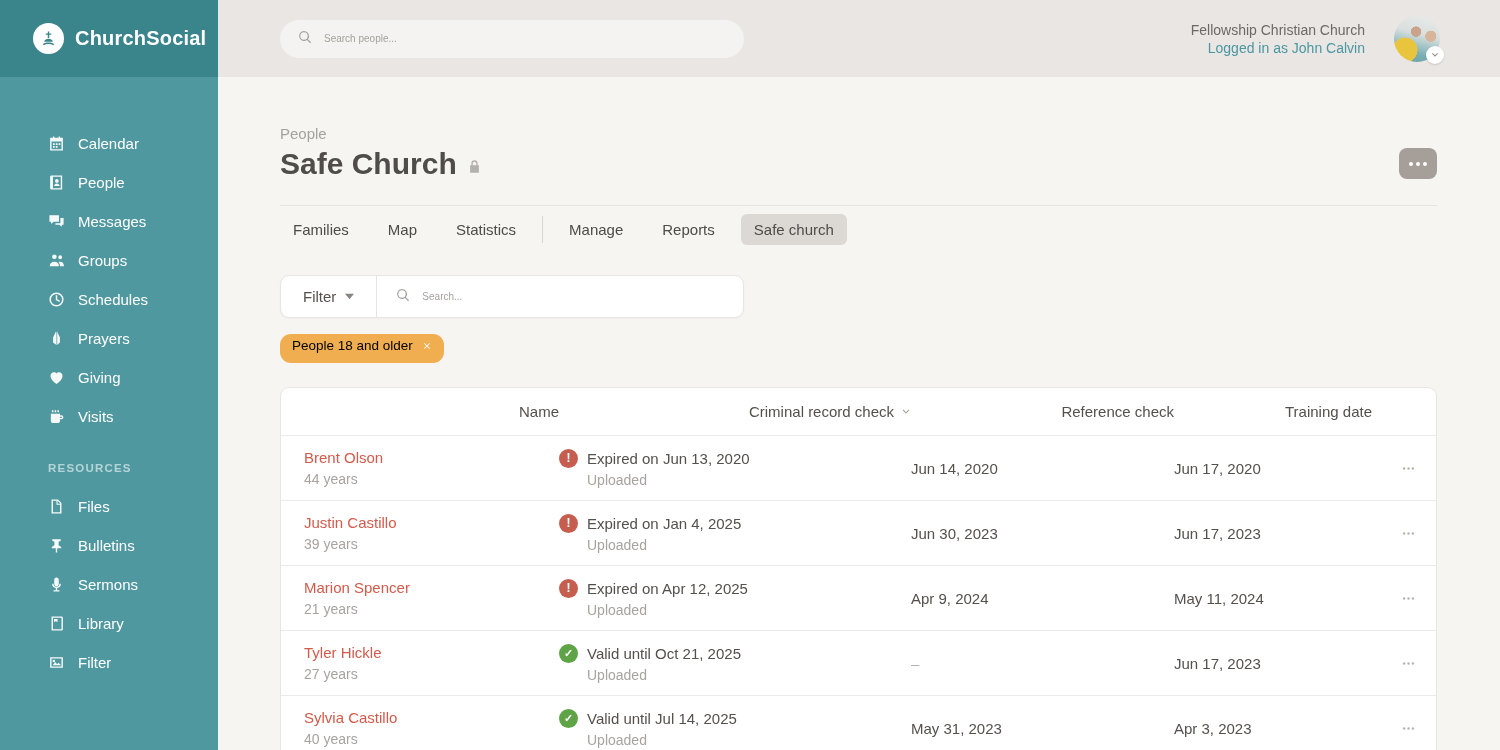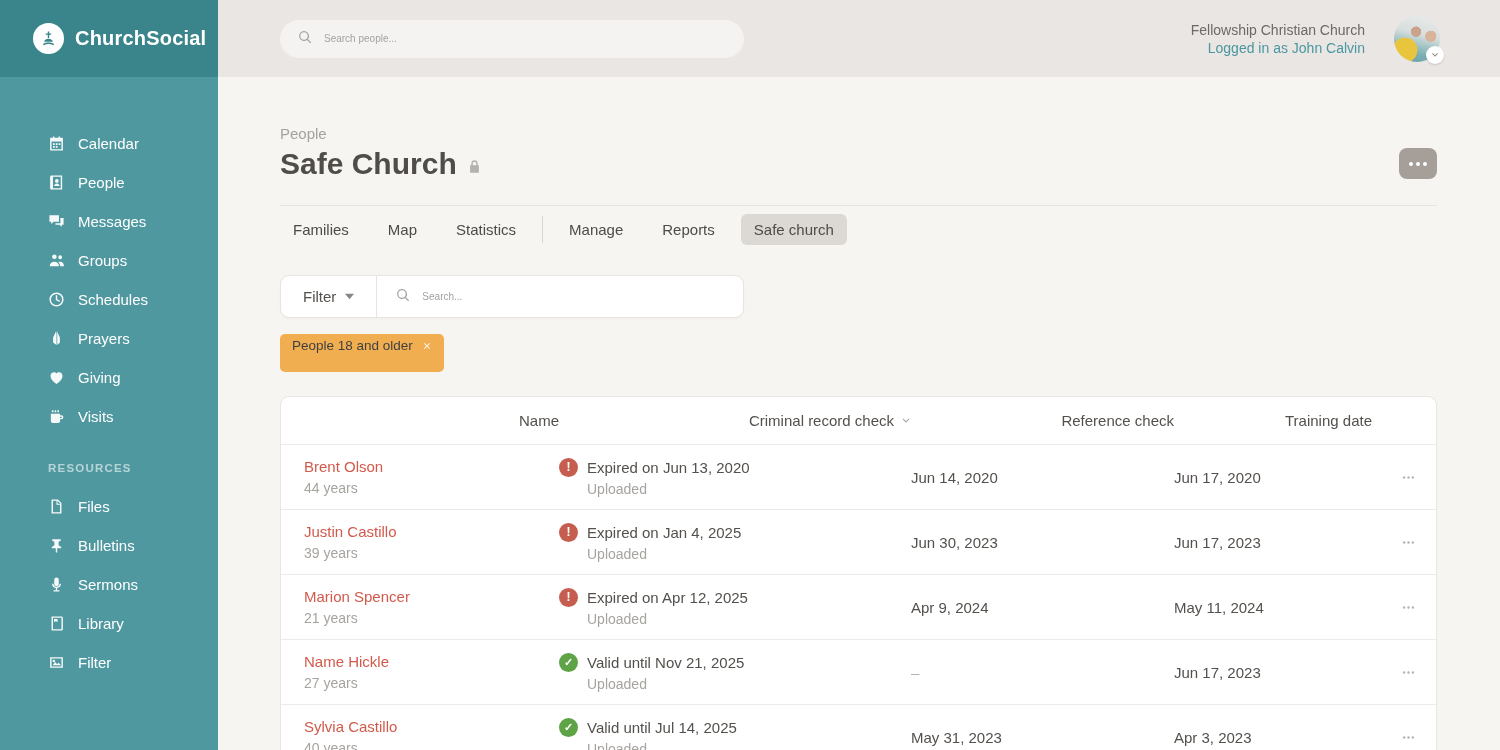--- a/index.html
+++ b/index.html
@@ -62,21 +62,21 @@
   .tab{border:none; background:transparent; font-family:inherit; font-size:15px; color:#4f4b47; padding:7px 13px; border-radius:6px; cursor:pointer; white-space:nowrap;}
   .tab.active{background:#dcd8d4;}
   .tab-divider{width:1px; height:27px; background:#d9d6d2;}
 
   .filter-bar{margin-top:30px; width:464px; height:43px; background:#fff; border:1px solid #e7e4e1; border-radius:9px; display:flex; align-items:stretch; box-shadow:0 1px 2px rgba(0,0,0,.03);}
   .filter-btn{display:flex; align-items:center; gap:9px; padding:0 22px; border:none; background:transparent; border-right:1px solid #e7e4e1; font-family:inherit; font-size:15px; color:var(--text-dark); cursor:pointer; border-radius:9px 0 0 9px;}
   .filter-btn svg{width:9px; height:9px; fill:#8a8681;}
   .filter-search{flex:1; display:flex; align-items:center; gap:11px; padding:0 18px;}
 
   .chips{margin-top:16px; display:flex; gap:8px;}
-  .chip{display:inline-flex; align-items:center; gap:9px; background:var(--chip-orange); color:#404040; font-size:13.5px; padding:4px 12px 19px; border-radius:5px;}
+  .chip{display:inline-flex; align-items:center; gap:9px; background:var(--chip-orange); color:#000000; font-size:13.5px; padding:4px 12px 10px; border-radius:11px;}
   .chip .icon{cursor:pointer; display:grid; place-items:center;}
   .chip .icon svg{width:10px; height:10px; fill:#fff;}
 
   
   .table-card{margin-top:24px; background:#fff; border:1px solid #e8e5e2; border-bottom:none; border-radius:9px 9px 0 0; min-height:380px;}
   .tgrid{display:grid; grid-template-columns:255px 352px 263px 1fr 48px; padding:0 16px 0 23px; align-items:center;}
   .thead{height:48px; border-bottom:1px solid #edebe8; font-size:15px; color:var(--text-dark);}
   .th{display:flex; align-items:center; gap:7px; cursor:pointer;justify-content:flex-end;}
   .th svg{width:10px; height:10px; fill:#a5a19d;}
   .row{height:65px; border-bottom:1px solid #edebe8;}
@@ -381,25 +381,25 @@
               <div class="cell-date">May 11, 2024</div>
               <button class="row-menu">
                 <svg viewBox="0 0 24 24">
                   <circle cx="5" cy="12" r="1.9"></circle>
                   <circle cx="12" cy="12" r="1.9"></circle>
                   <circle cx="19" cy="12" r="1.9"></circle>
                 </svg>
               </button>
             </div>
             <div class="tgrid row">
-              <div><a class="name-link">Name Hickle</a><div class="age">27 years</div></div>
+              <div><a class="name-link">Tyler Hickle</a><div class="age">27 years</div></div>
               <div>
                 <div class="crc-line">
                   <span class="si si-valid">✓</span>
-                  <span>Valid until Nov 21, 2025</span>
+                  <span>Valid until Oct 21, 2025</span>
                 </div>
                 <div class="crc-sub">Uploaded</div>
               </div>
               <div class="cell-date empty">–</div>
               <div class="cell-date">Jun 17, 2023</div>
               <button class="row-menu">
                 <svg viewBox="0 0 24 24">
                   <circle cx="5" cy="12" r="1.9"></circle>
                   <circle cx="12" cy="12" r="1.9"></circle>
                   <circle cx="19" cy="12" r="1.9"></circle>

